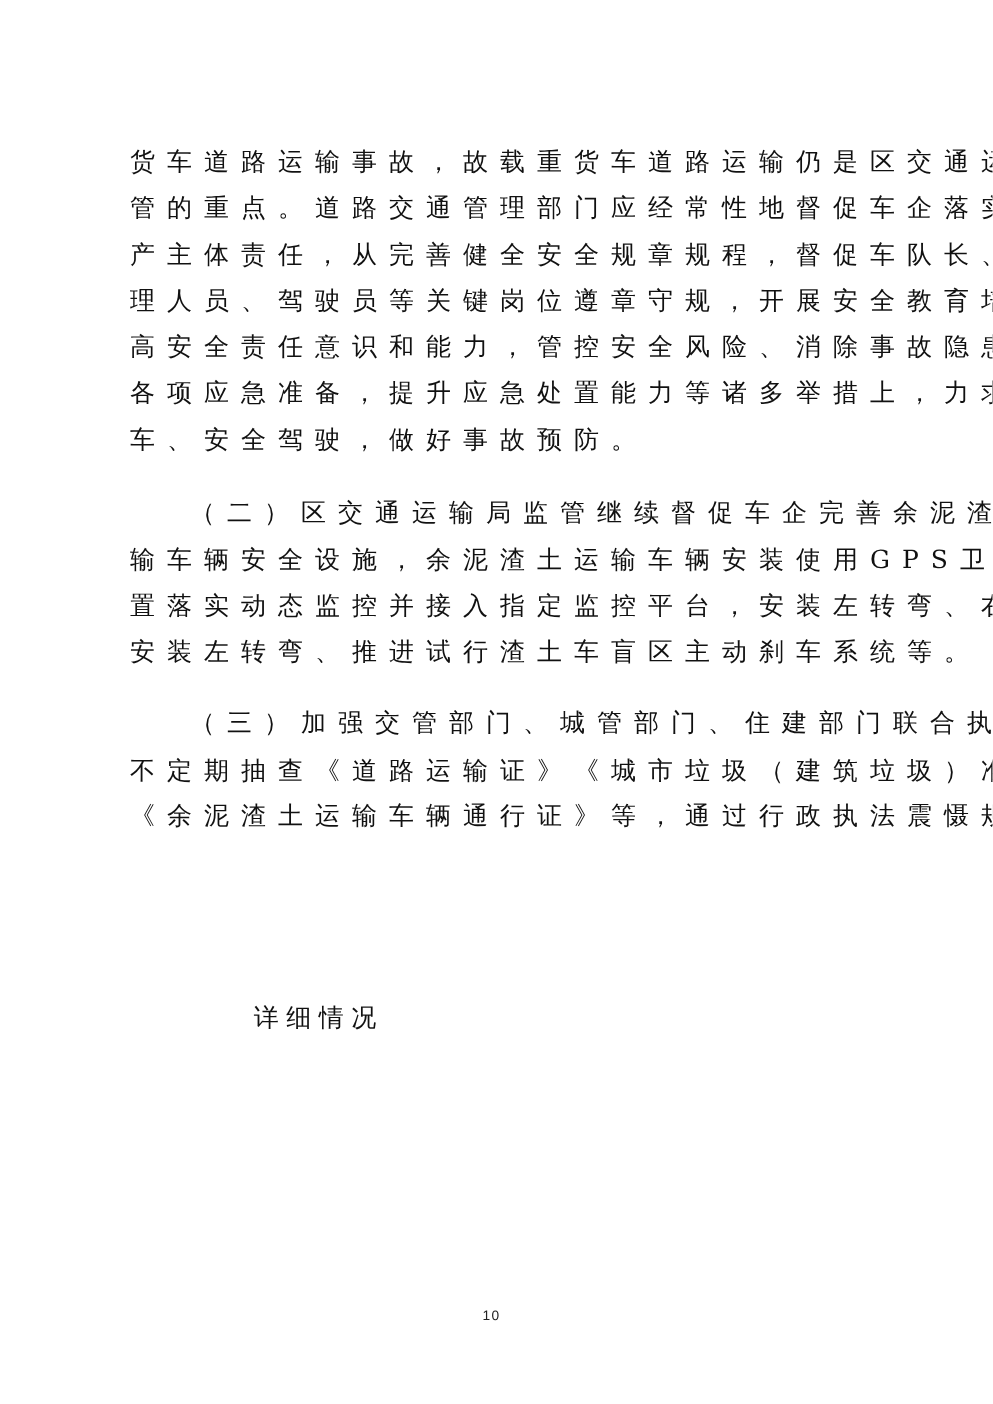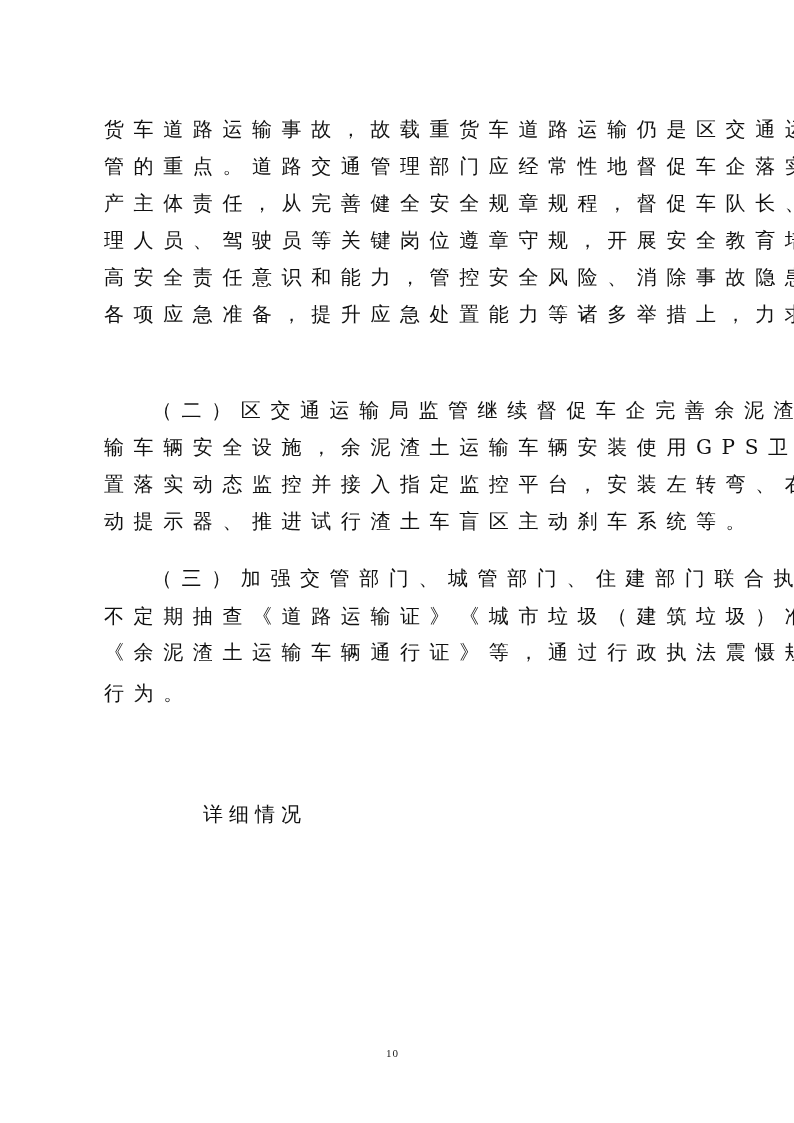--- a/index.html
+++ b/index.html
@@ -2,39 +2,39 @@
 <html><head>
   <meta charset="utf-8">
   <style>
     html, body { margin: 0; padding: 0; background: #ffffff; }
     body { width: 794px; height: 1123px; position: relative; overflow: hidden;
       font-family: "DejaVu Serif", "Liberation Serif", serif; color: #111; }
     .page { position: absolute; left: 0; top: 0; width: 794px; height: 1123px; background: #fff; }
     .line { position: absolute; left: 104px; width: 600px; font-size: 20px; line-height: 24px;
       letter-spacing: 9.6px; white-space: nowrap; }
     .page-number { position: absolute; left: 386px; top: 1047px; font-size: 11px;
-      font-family: Liberation Serif, serif; color: #222; letter-spacing: 1px; }
+      font-family: Liberation Sans, sans-serif; color: #222; letter-spacing: 1px; }
   </style>
 </head>
 <body>
 
 <div class="page">
   <div class="line" style="top:117px">货车道路运输事故，故载重货车道路运输仍是区交通运输局监</div>
   <div class="line" style="top:154px">管的重点。道路交通管理部门应经常性地督促车企落实安全生</div>
   <div class="line" style="top:191px">产主体责任，从完善健全安全规章规程，督促车队长、安全管</div>
   <div class="line" style="top:228px">理人员、驾驶员等关键岗位遵章守规，开展安全教育培训，提</div>
   <div class="line" style="top:265px">高安全责任意识和能力，管控安全风险、消除事故隐患，完善</div>
   <div class="line" style="top:302px">各项应急准备，提升应急处置能力等诸多举措上，力求文明行</div>
+  <div class="line" style="top:339px">车、安全驾驶，做好事故预防。</div>
 
   <div class="line" style="top:398px; left:152px">（二）区交通运输局监管继续督促车企完善余泥渣土运</div>
   <div class="line" style="top:435px">输车辆安全设施，余泥渣土运输车辆安装使用GPS卫星定位装</div>
   <div class="line" style="top:472px">置落实动态监控并接入指定监控平台，安装左转弯、右转弯自</div>
-  <div class="line" style="top:509px">动提示器、推进试行渣土车盲区主动刹车系统等。</div>
+  <div class="line" style="top:509px">安装左转弯、推进试行渣土车盲区主动刹车系统等。</div>
 
   <div class="line" style="top:566px; left:152px">（三）加强交管部门、城管部门、住建部门联合执法，</div>
   <div class="line" style="top:604px">不定期抽查《道路运输证》《城市垃圾（建筑垃圾）准运证》</div>
   <div class="line" style="top:640px">《余泥渣土运输车辆通行证》等，通过行政执法震慑规范运输</div>
-  <div class="line" style="top:681px">行为。</div>
 
   <div class="line" style="top:802px; left:203px; letter-spacing:6px">详细情况</div>
 
   <div class="page-number">10</div>
 </div>
 
 </body></html>

